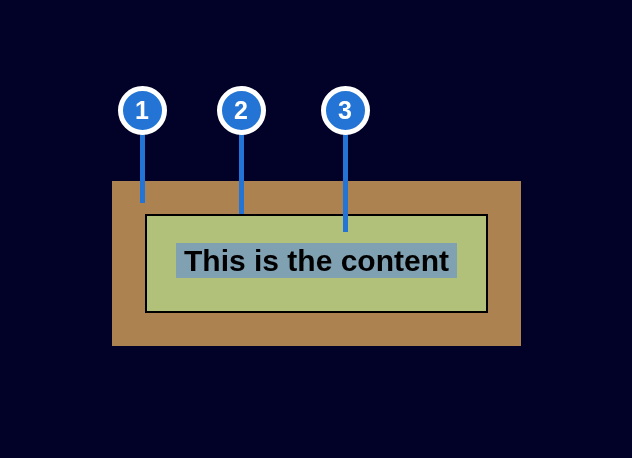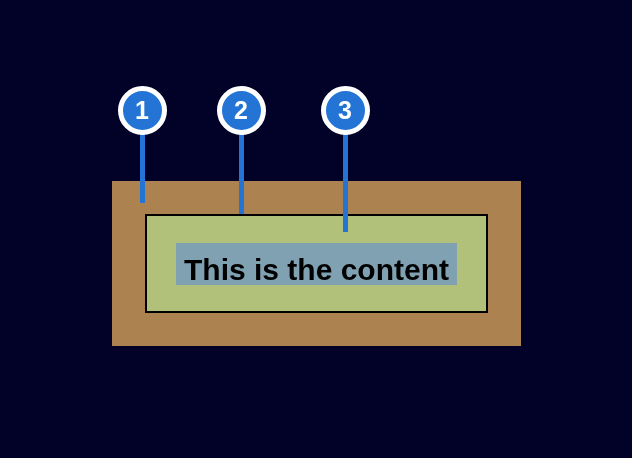--- a/index.html
+++ b/index.html
@@ -30,24 +30,24 @@
   .border-box {
     position: absolute;
     left: 145px; top: 214px;
     width: 343px; height: 99px;
     background: var(--padding);
     border: 2px solid var(--ink);
   }
   .content-highlight {
     position: absolute;
     left: 176px; top: 243px;
-    width: 281px; height: 42px;
+    width: 281px; height: 35px;
     background: var(--highlight);
     display: flex;
-    align-items: flex-end;
+    align-items: center;
     justify-content: center;
   }
   .content-text {
     font-size: 30px;
     font-weight: 700;
     color: var(--ink);
     white-space: nowrap;
     line-height: 1;
   }
   .callout-line {

